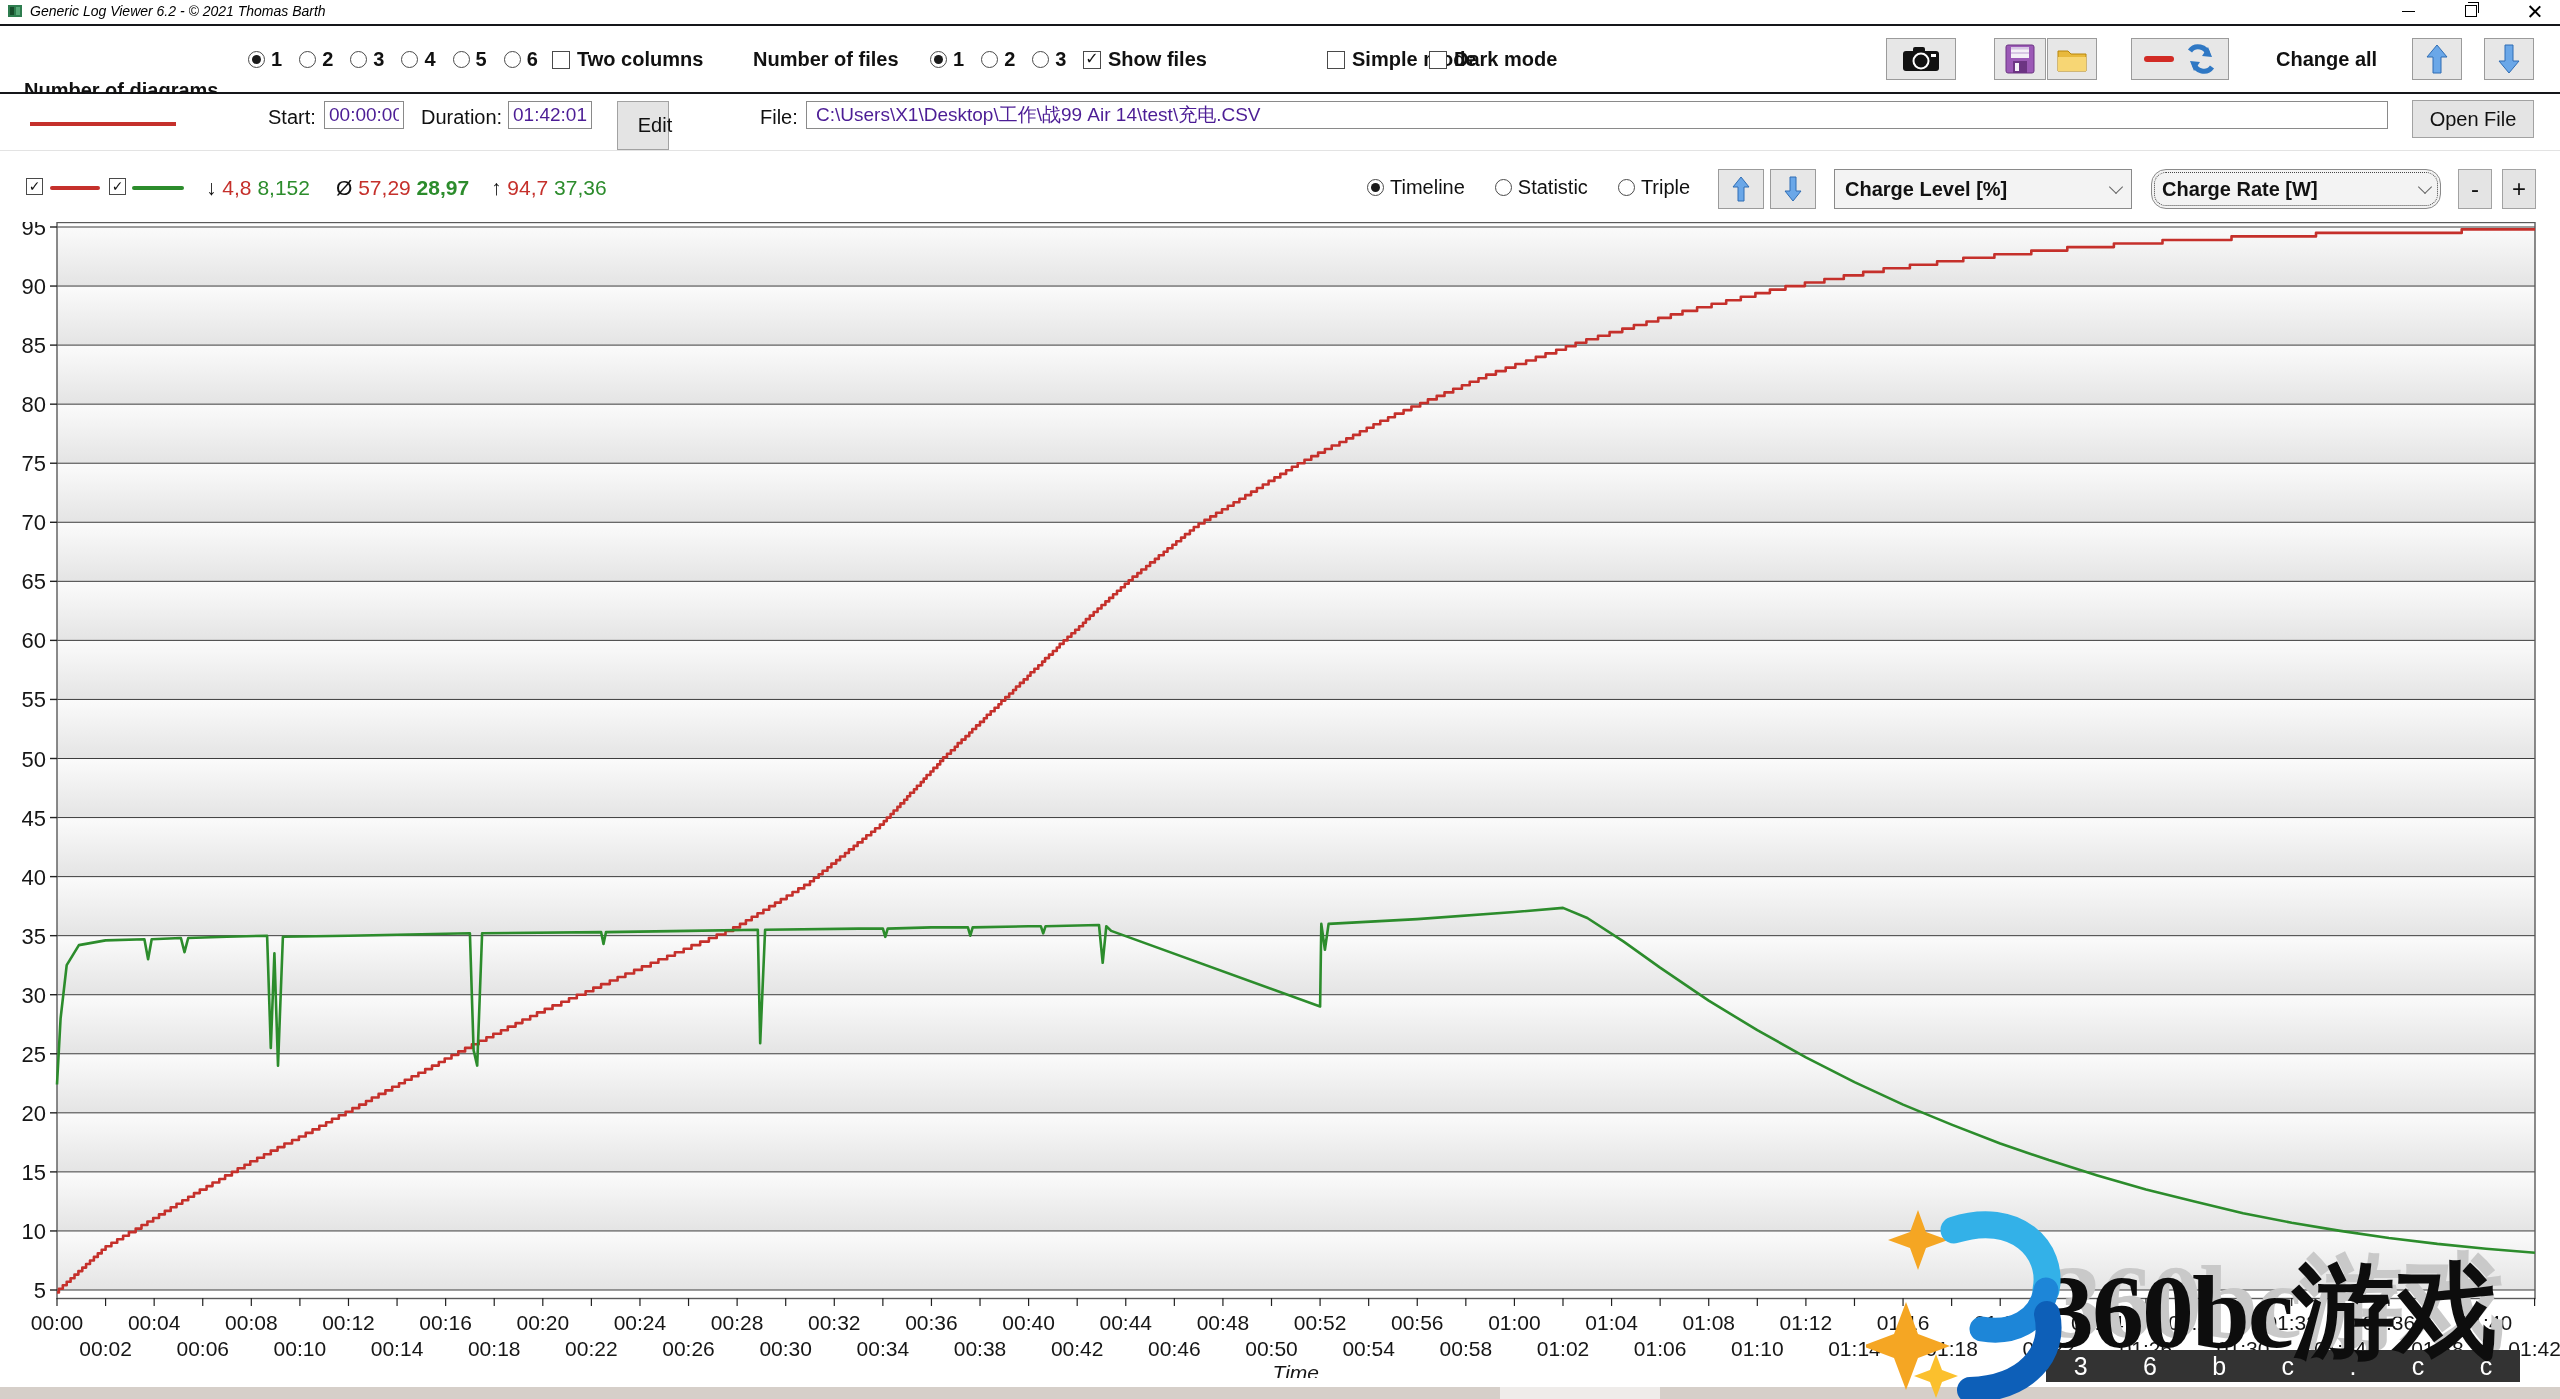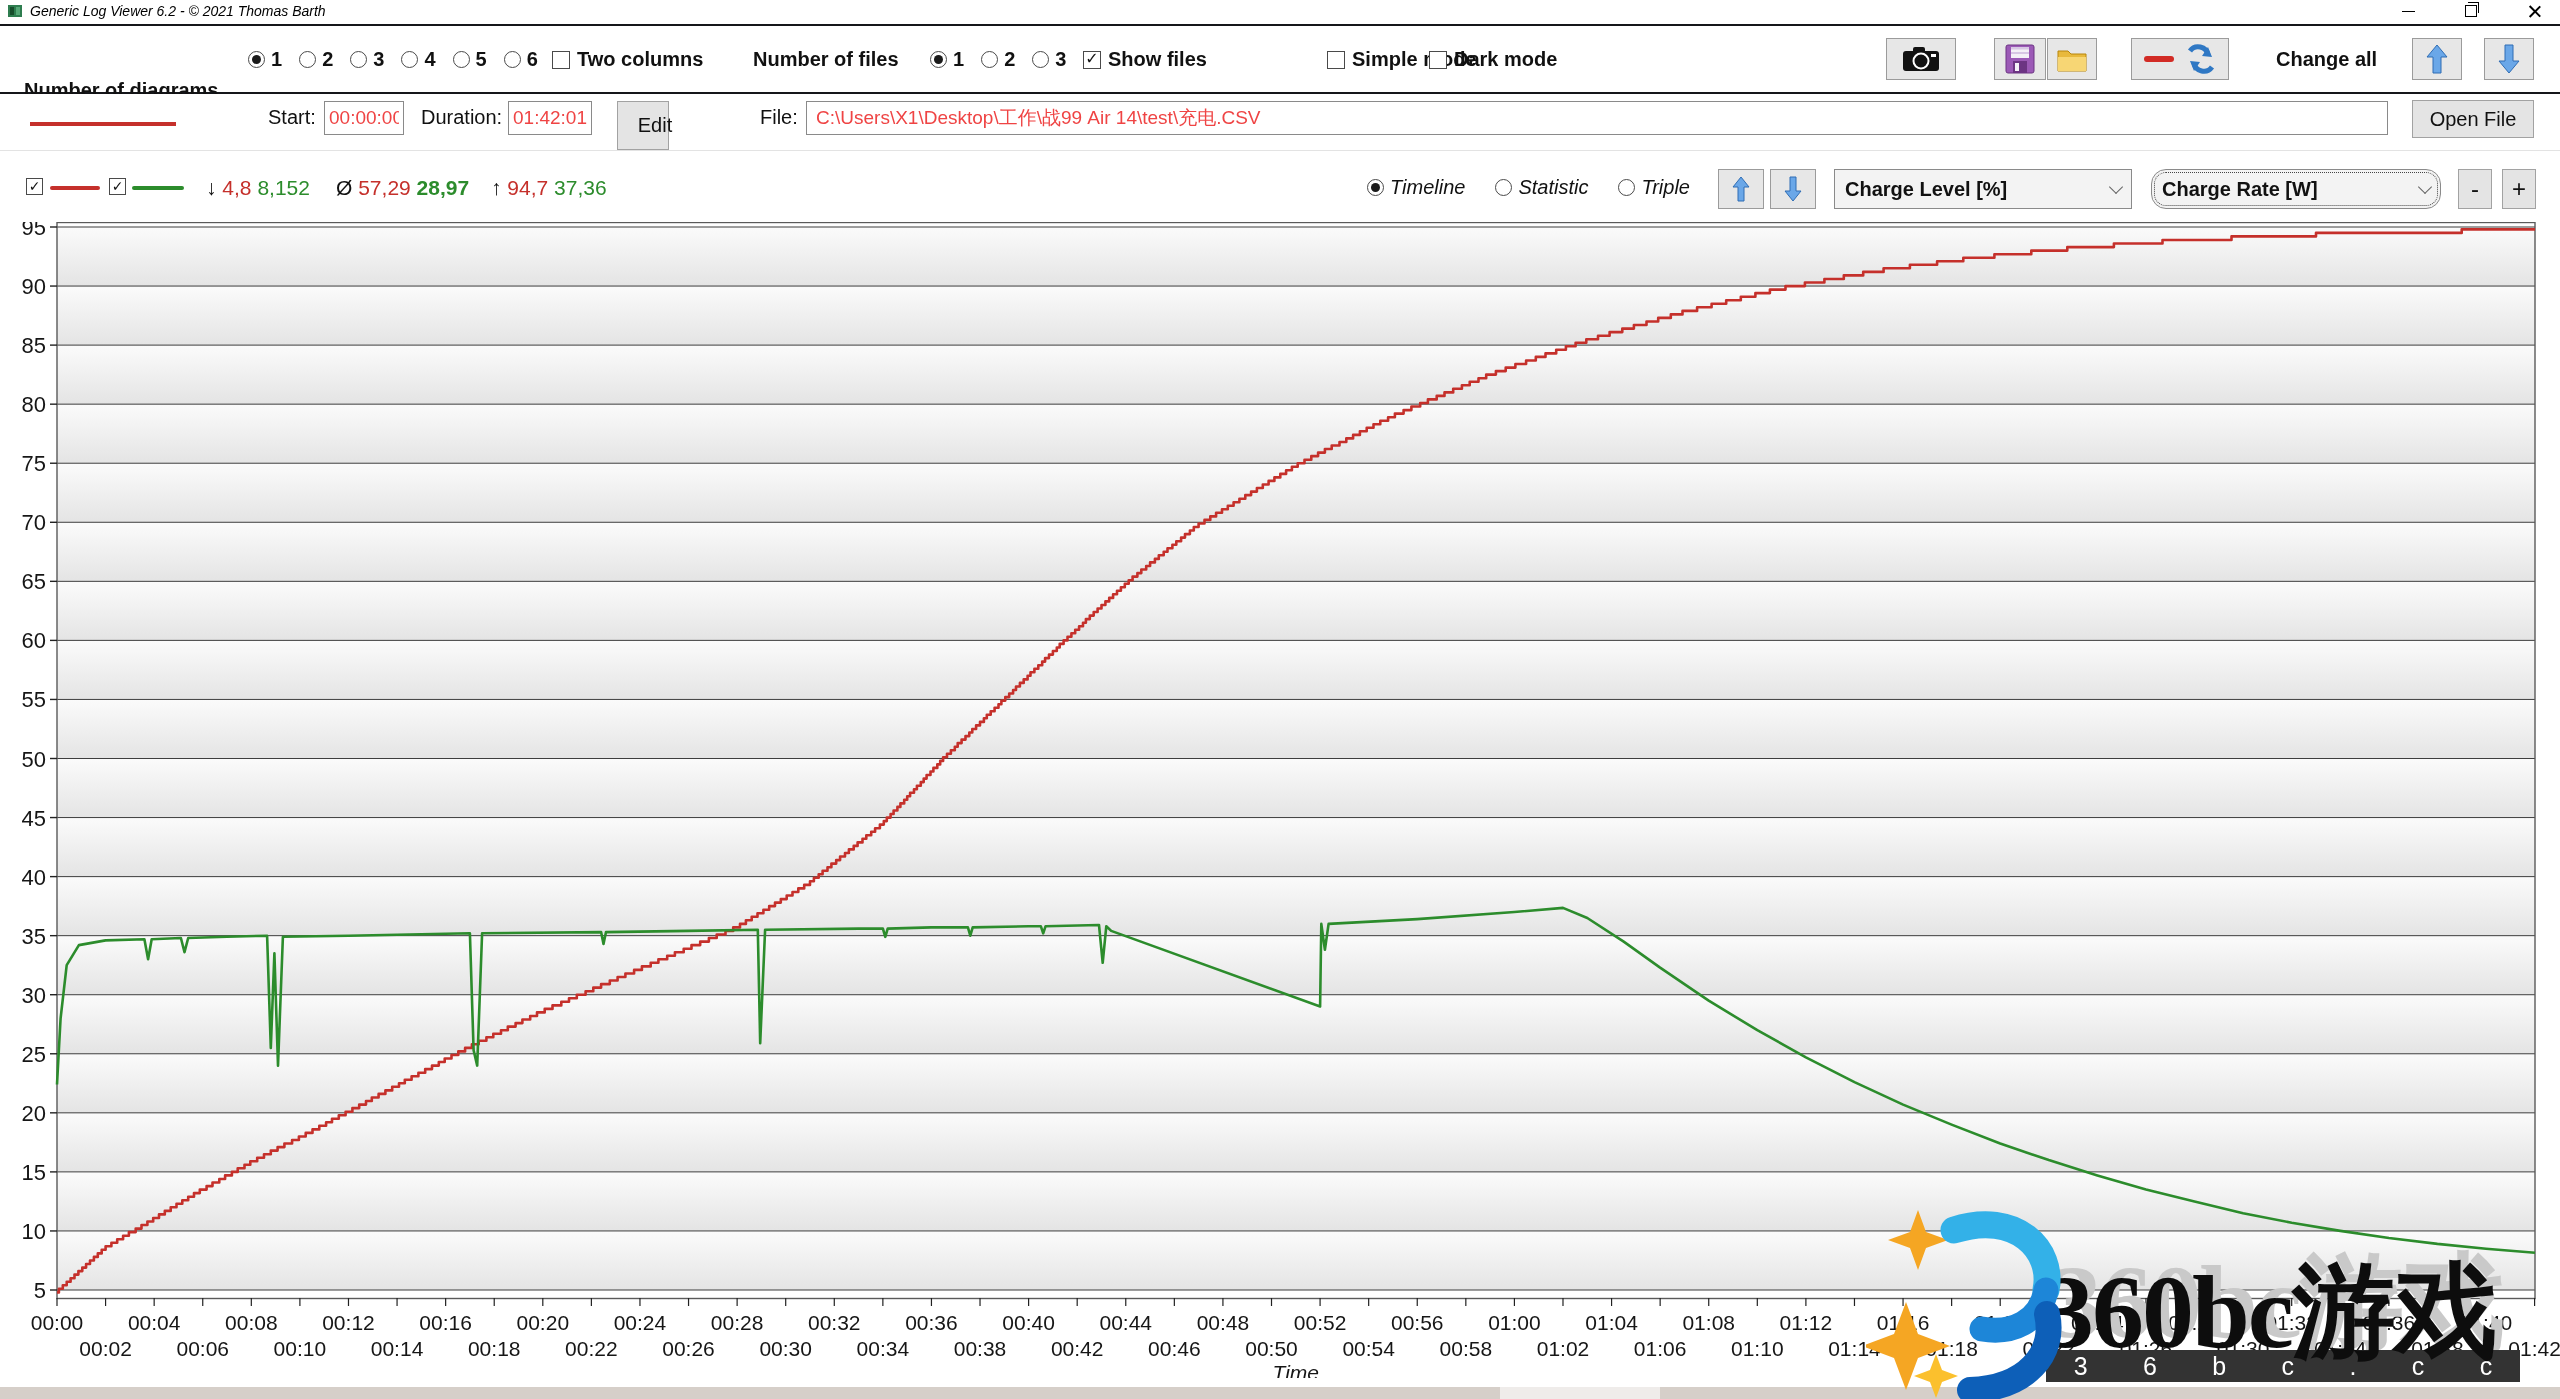--- a/index.html
+++ b/index.html
@@ -19,34 +19,34 @@
   .glyph-close:before,.glyph-close:after{content:"";position:absolute;left:6px;top:-1px;width:1.5px;height:15px;background:#000;}
   .glyph-close:before{transform:rotate(45deg);} .glyph-close:after{transform:rotate(-45deg);}
   
   .toolbar{position:absolute;left:0;top:26px;width:2560px;height:66px;background:#fff;border-bottom:2px solid #15161a;}
   .tlabel{position:absolute;top:22px;font-size:20px;font-weight:bold;white-space:nowrap;}
   .radio-group{position:absolute;top:22px;display:flex;gap:17px;align-items:center;}
   .radio-item{display:flex;align-items:center;gap:6px;}
   .radio-circle{width:17px;height:17px;border:1px solid #4a4a4a;border-radius:50%;background:#fff;box-sizing:border-box;position:relative;}
   .radio-circle.sel:after{content:"";position:absolute;left:3px;top:3px;width:9px;height:9px;border-radius:50%;background:#1a1a1a;}
   .radio-label{font-size:20px;font-weight:bold;}
-  .radio-label.reg{font-weight:normal;font-style:italic;}
+  .radio-label.reg{font-weight:normal;}
   .cbx{width:18px;height:18px;border:1px solid #4a4a4a;background:#fff;box-sizing:border-box;
        display:inline-flex;align-items:center;justify-content:center;font-size:16px;color:#111;}
   .cbx.checked:after{content:"✓";margin-top:-2px;}
   .cb-item{position:absolute;top:22px;display:flex;align-items:center;gap:7px;}
   .cb-item .lbl{font-size:20px;font-weight:bold;white-space:nowrap;}
   .toolbtn{position:absolute;top:12px;height:42px;background:#e7e7e7;border:1px solid #9b9b9b;
            display:flex;align-items:center;justify-content:center;box-sizing:border-box;}
   
   .filebar{position:absolute;left:0;top:94px;width:2560px;height:56px;background:#fff;border-bottom:1px solid #e3e3e3;}
   .redsample{position:absolute;left:30px;top:28px;width:146px;height:4px;}
   .fblabel{position:absolute;top:12px;font-size:20px;white-space:nowrap;}
-  .field{position:absolute;top:7px;height:34px;border:1px solid #8a8a8a;background:#fff;font-size:19px;
-         font-family:"Liberation Sans",sans-serif;text-align:center;box-sizing:border-box;padding:0 4px;color:#ef4444;}
+  .field{position:absolute;top:7px;height:28px;border:1px solid #8a8a8a;background:#fff;font-size:19px;
+         font-family:"Liberation Sans",sans-serif;text-align:center;box-sizing:border-box;padding:0 4px;color:#4c1d95;}
   .btn{background:#e4e4e4;border:1px solid #a2a2a2;font-size:20px;color:#111;
        display:flex;align-items:center;justify-content:center;box-sizing:border-box;}
   
   .chartheader{position:absolute;left:0;top:151px;width:2560px;height:71px;background:#fff;}
   .linesample{position:absolute;height:4px;border-radius:2px;}
   .stat{position:absolute;top:25px;font-size:21px;white-space:nowrap;}
   .dd{position:absolute;top:18px;height:40px;background:#f3f3f3;border:1px solid #8a8a8a;box-sizing:border-box;
       display:flex;align-items:center;font-size:20px;font-weight:bold;padding:0 10px;}
   .dd .chev{margin-left:auto;width:9px;height:9px;border-right:1.6px solid #666;border-bottom:1.6px solid #666;
             transform:rotate(45deg);margin-top:-4px;}

